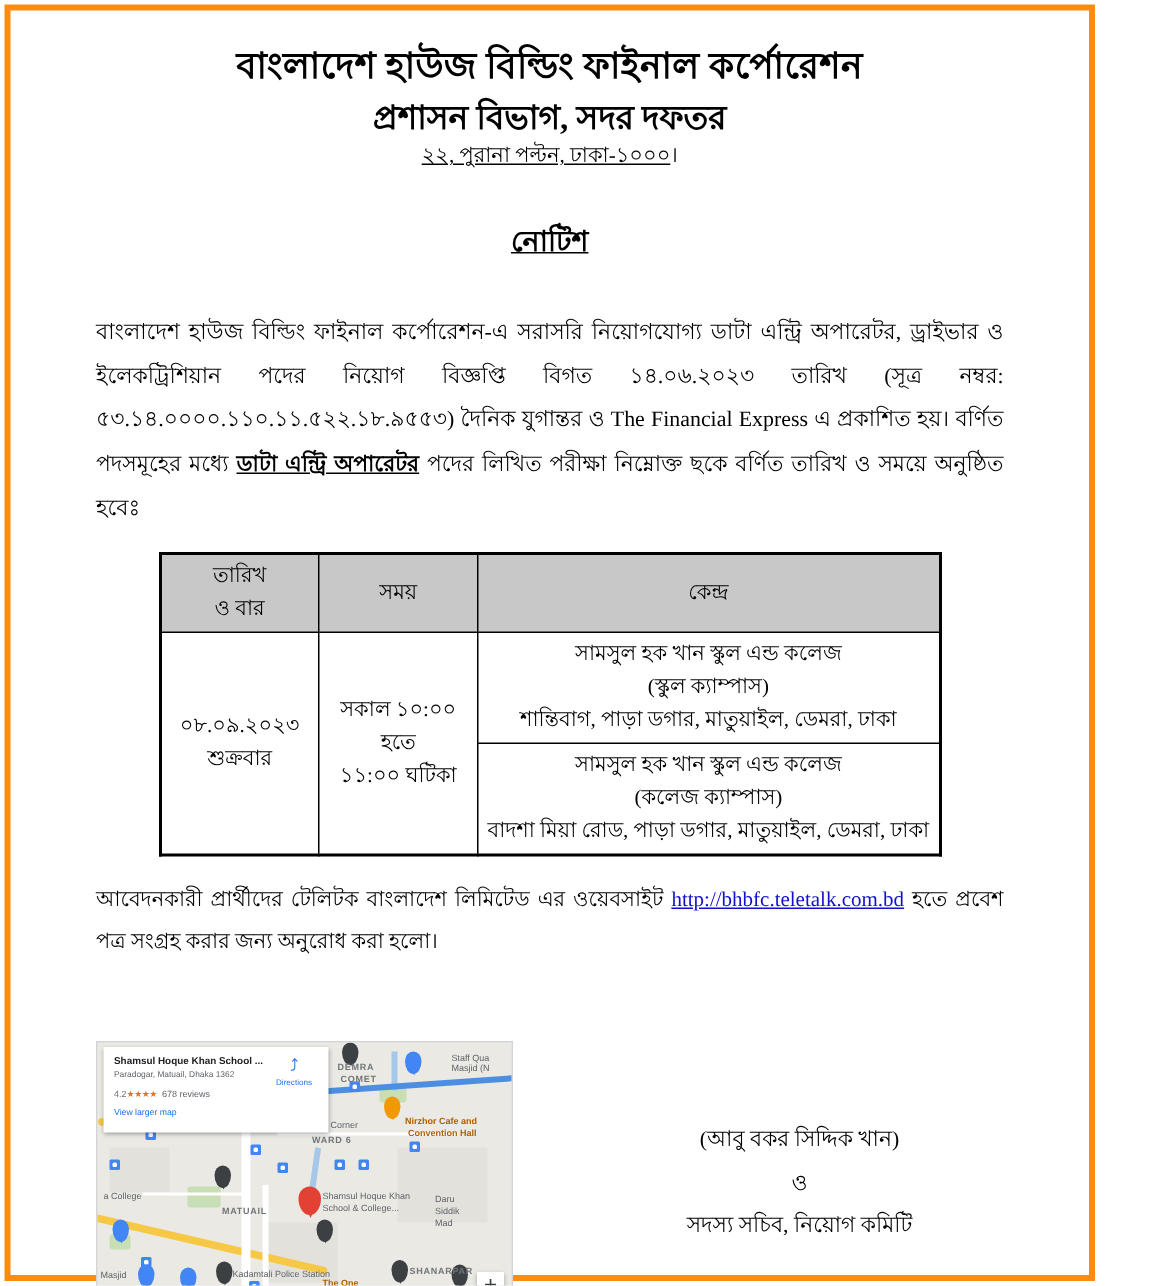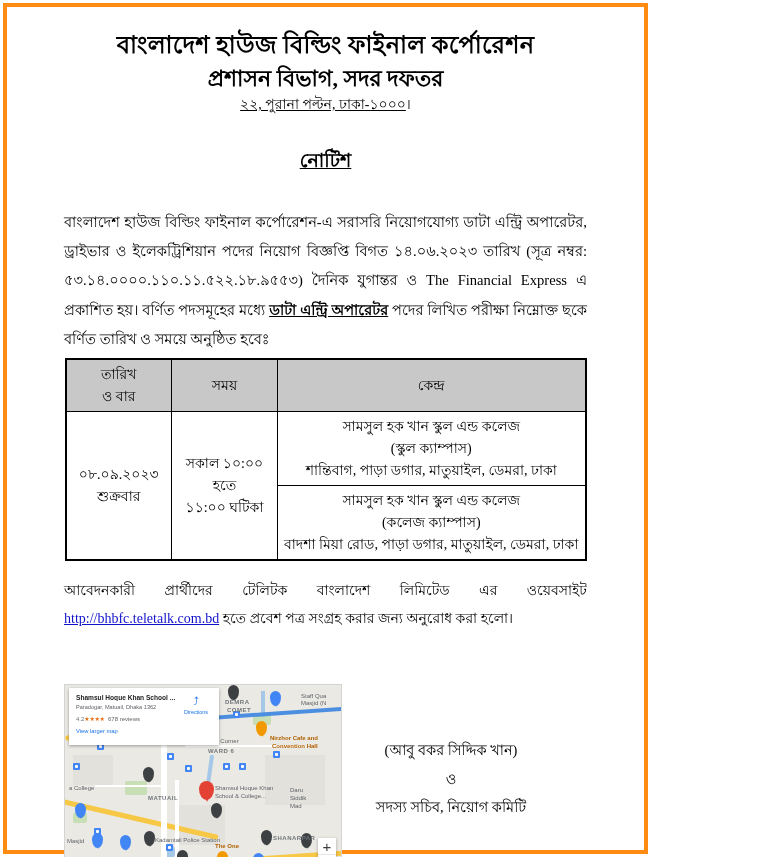--- a/index.html
+++ b/index.html
@@ -13,21 +13,21 @@
     font-family: "Liberation Serif", "DejaVu Serif", serif;
     color: #000000;
     overflow: hidden;
     position: relative;
   }
 
   
   .page-frame {
     position: absolute;
     left: 3px; top: 3px;
-    width: 645px; height: 851px;
+    width: 727px; height: 851px;
     border: 4px solid #FF8C11;
     background: #ffffff;
   }
   .page-inner {
     position: absolute;
     left: 0; top: 0; right: 0; bottom: 0;
     padding: 0;
   }
 
   
@@ -77,21 +77,21 @@
     line-height: 2.0;
     text-align: justify;
   }
   .weblink {
     color: #1111CC;
     font-family: "Liberation Serif", "DejaVu Serif", serif;
   }
 
   
   .exam-table-wrap {
-    margin: 4px auto 0 auto;
+    margin: 14px auto 0 auto;
     width: 522px;
   }
   table.exam-table {
     border-collapse: collapse;
     width: 100%;
     border: 2px solid #000;
   }
   table.exam-table th,
   table.exam-table td {
     border: 1.5px solid #000;

